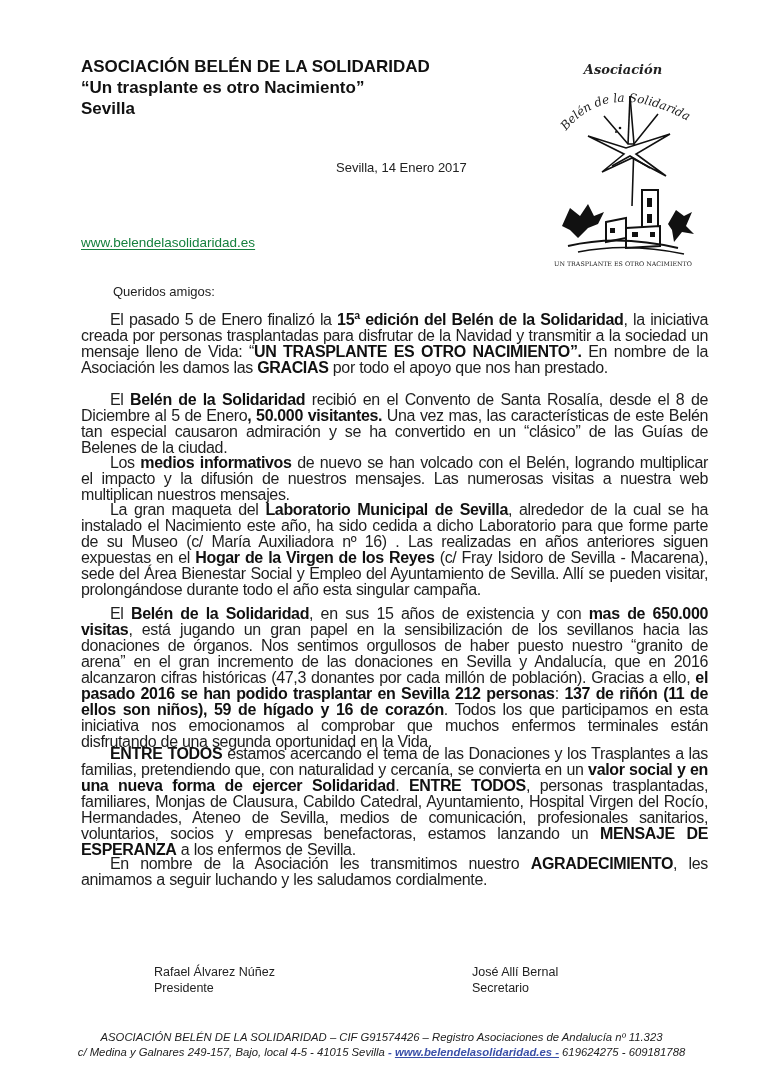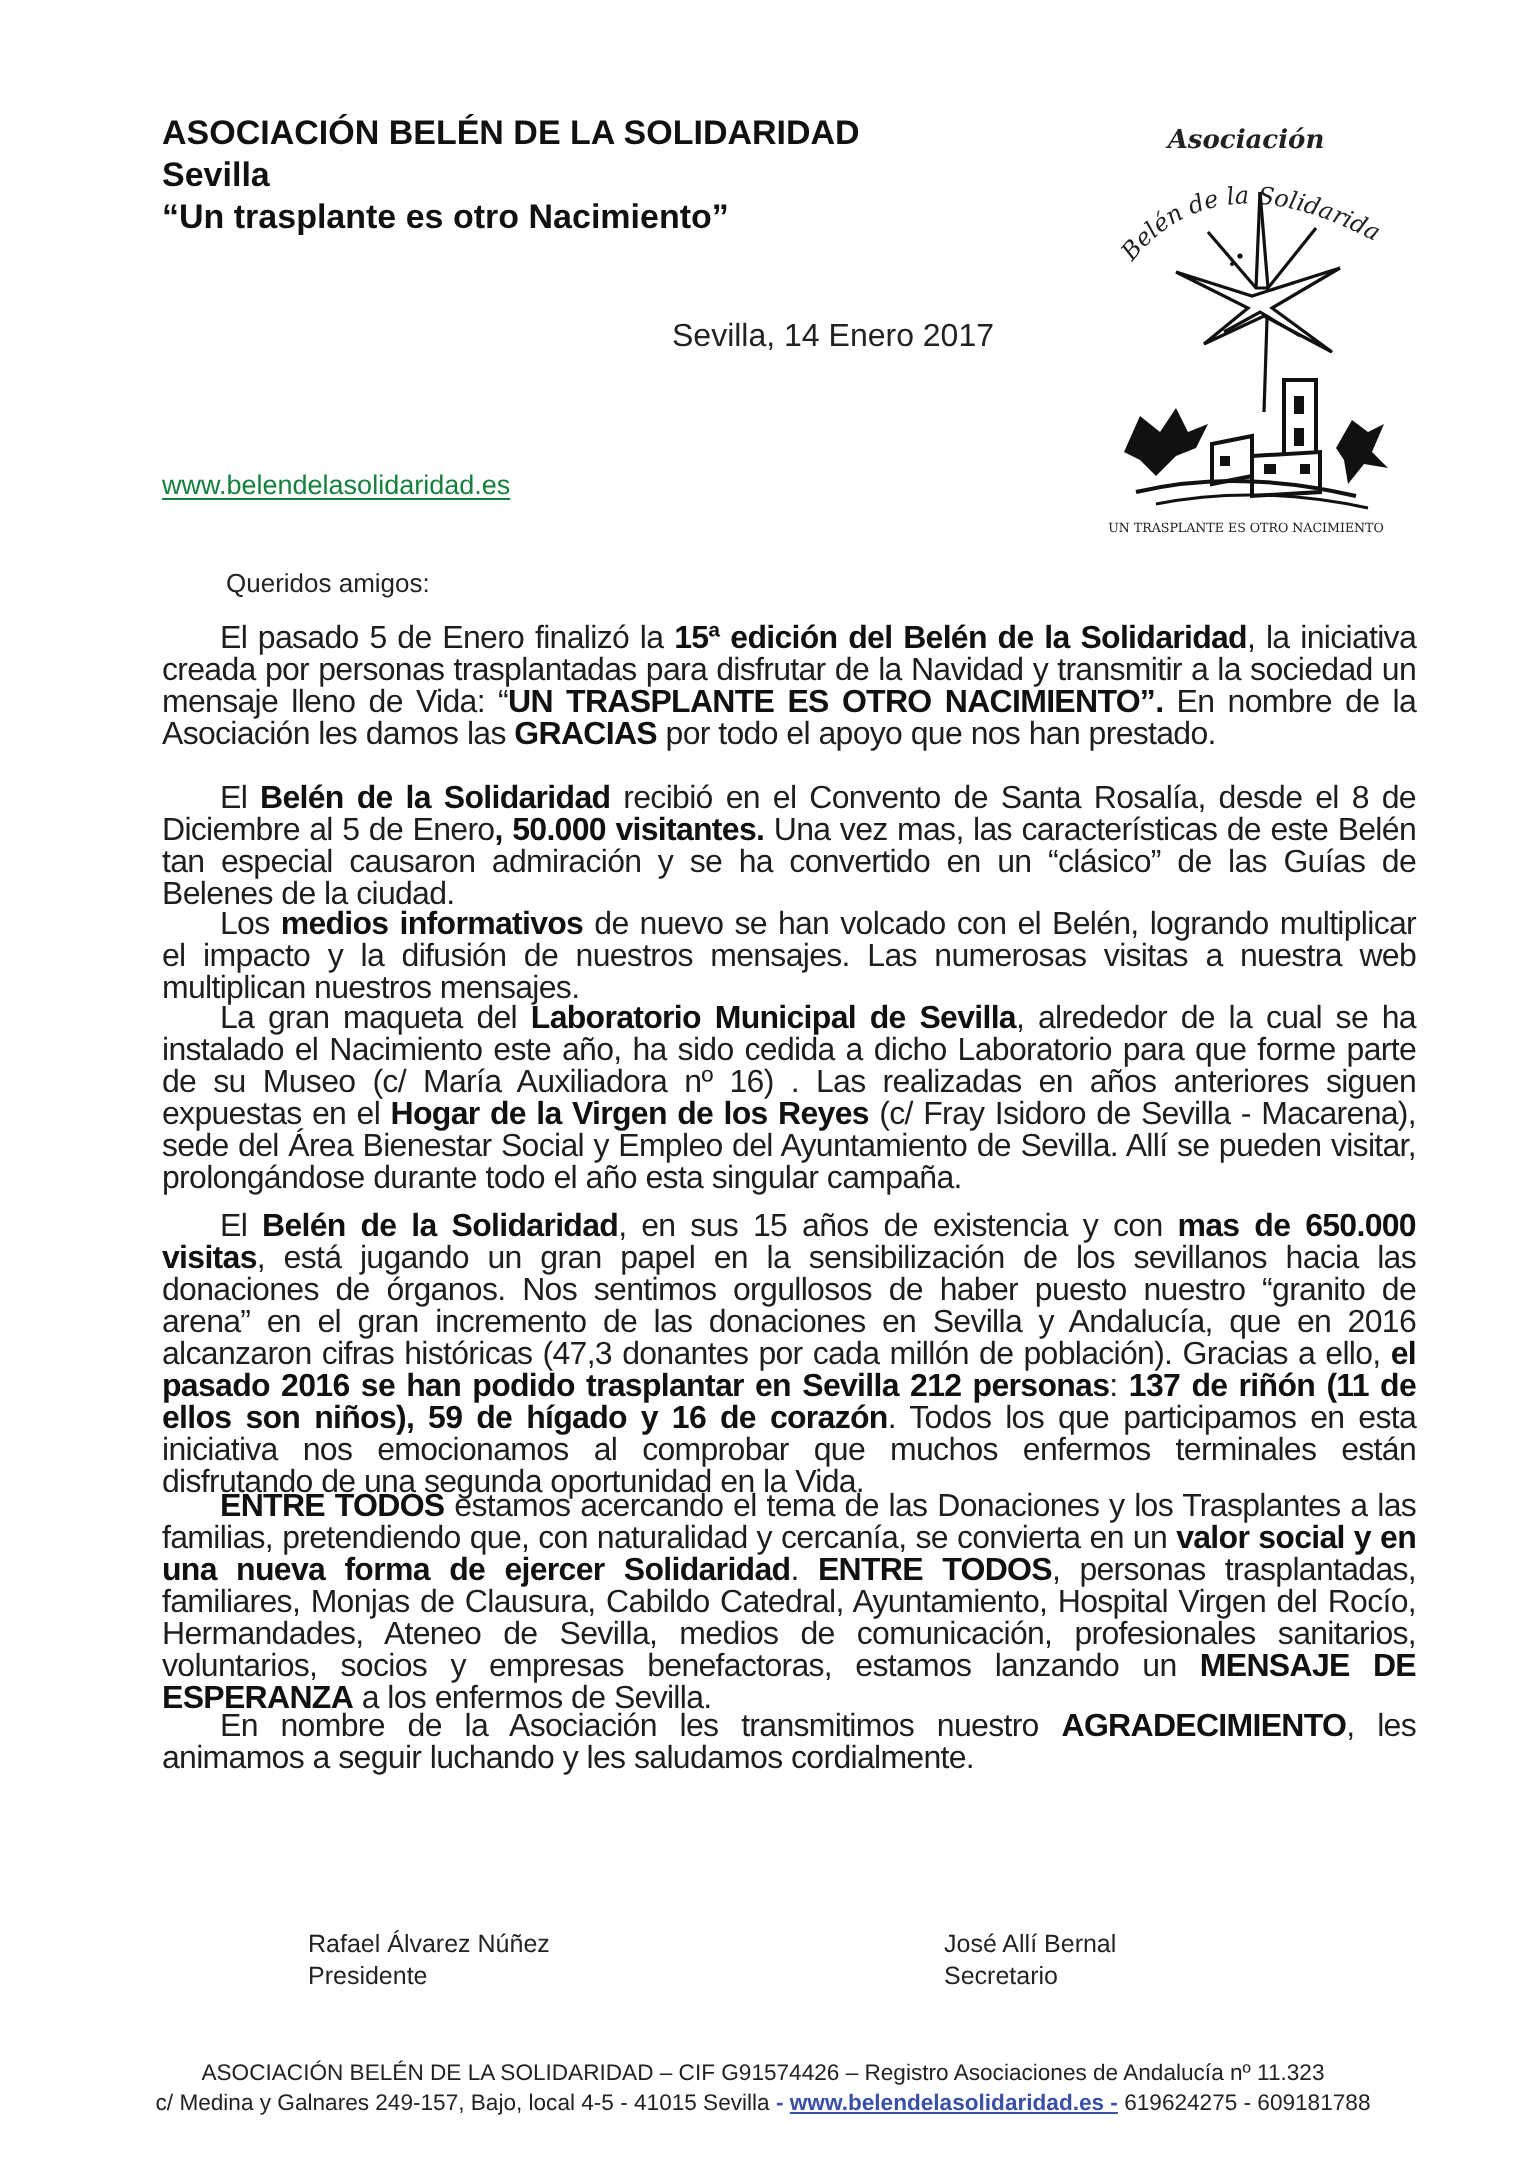--- a/index.html
+++ b/index.html
@@ -4,21 +4,21 @@
   <style>
     html, body { margin: 0; padding: 0; background: #ffffff; }
     body { width: 763px; height: 1080px; position: relative; overflow: hidden; color: #1a1a1a; }
     .page { position: absolute; left: 0; top: 0; width: 763px; height: 1080px; }
 
     .header { position: absolute; left: 81px; top: 56px; font-family: "Liberation Sans", sans-serif; font-weight: bold; font-size: 17px; line-height: 21px; color: #111; }
     .header div { white-space: nowrap; }
 
     .logo { position: absolute; left: 548px; top: 56px; width: 150px; height: 214px; }
 
-    .date { position: absolute; left: 336px; top: 160px; font-family: "Liberation Sans", sans-serif; font-size: 16px; color: #222; white-space: nowrap; }
+    .date { position: absolute; left: 336px; top: 160px; font-family: "Liberation Sans", sans-serif; font-size: 13px; color: #222; white-space: nowrap; }
 
     .weblink { position: absolute; left: 81px; top: 235px; font-family: "Liberation Sans", sans-serif; font-size: 13.5px; color: #15803d; text-decoration: underline; text-underline-offset: 2px; white-space: nowrap; }
 
     .greeting { position: absolute; left: 81px; top: 284px; font-family: "Liberation Sans", sans-serif; font-size: 13px; color: #222; white-space: nowrap; margin-left: 32px; }
 
     .body { position: absolute; left: 81px; width: 627px; font-family: "Liberation Sans", sans-serif; font-size: 16px; line-height: 16px; color: #1e1e1e; text-align: justify; letter-spacing: -0.35px; word-spacing: 0.2px; transform-origin: left top; }
     .body p { margin: 0; text-indent: 29px; }
     .body b { font-weight: bold; color: #111; }
 
     .p1 { top: 312px; }
@@ -26,34 +26,34 @@
     .p3 { top: 455px; }
     .p4 { top: 502px; }
     .p5 { top: 606px; }
     .p6 { top: 746px; }
     .p7 { top: 856px; }
 
     .signer { position: absolute; font-family: "Liberation Sans", sans-serif; font-size: 12.5px; line-height: 16px; color: #222; white-space: nowrap; }
     .signer-left { left: 154px; top: 964px; }
     .signer-right { left: 472px; top: 964px; }
 
-    .footer { position: absolute; left: 0; width: 763px; top: 1030px; font-family: "Liberation Sans", sans-serif; font-size: 11.3px; line-height: 15px; color: #222; text-align: center; }
+    .footer { position: absolute; left: 0; width: 763px; top: 1030px; font-family: "Liberation Sans", sans-serif; font-size: 11.3px; line-height: 15px; color: #222; text-align: center; font-style: italic; }
     .footer div { white-space: nowrap; }
     .footer .flink { color: #3a4fa8; font-weight: bold; text-decoration: underline; }
     .footer .sep { font-weight: bold; color: #3a4fa8; }
   </style>
 </head>
 <body>
 
 <div class="page">
 
   <div class="header">
     <div>ASOCIACIÓN BELÉN DE LA SOLIDARIDAD</div>
+    <div>“Un trasplante es otro Nacimiento”</div>
     <div>Sevilla</div>
-    <div>“Un trasplante es otro Nacimiento”</div>
   </div>
 
   <div class="logo">
     <svg width="150" height="214" viewBox="0 0 150 214">
       <defs>
         <path id="arcpath" d="M 18 75 Q 60 22 140 65" fill="none"></path>
       </defs>
       <text x="75" y="18" text-anchor="middle" font-family="DejaVu Serif, serif" font-style="italic" font-weight="bold" font-size="13" fill="#222">Asociación</text>
       <text font-family="DejaVu Serif, serif" font-style="italic" font-size="12" fill="#222">
         <textPath href="#arcpath">Belén de la Solidaridad</textPath>

